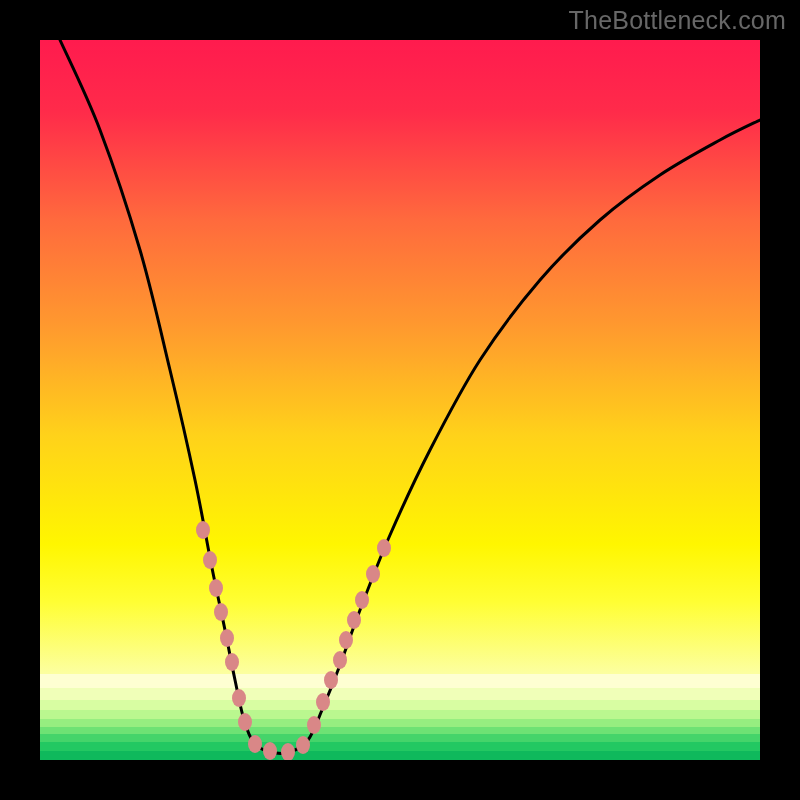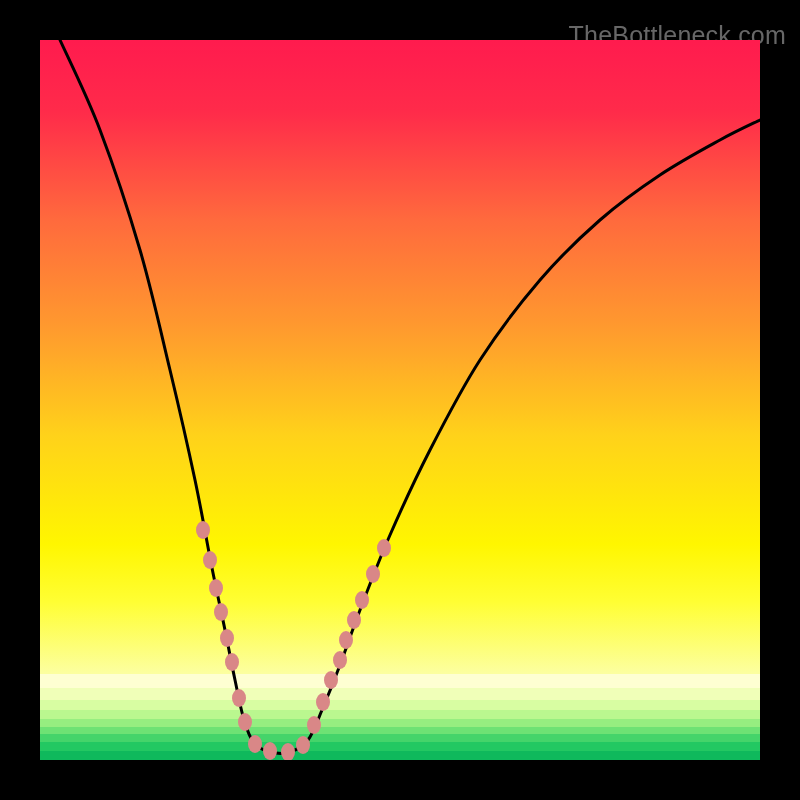--- a/index.html
+++ b/index.html
@@ -28,21 +28,21 @@
   .gradient {
     position: absolute;
     left: 0; top: 0; width: 100%; height: 100%;
   }
   .stripe {
     position: absolute;
     left: 0; width: 100%;
   }
   .watermark {
     position: absolute;
-    top: 21px;
+    top: 6px;
     right: 14px;
     color: #676767;
     font-size: 25px;
     font-weight: 400;
     letter-spacing: 0.2px;
     user-select: none;
   }
   svg.curve {
     position: absolute;
     left: 0; top: 0;

